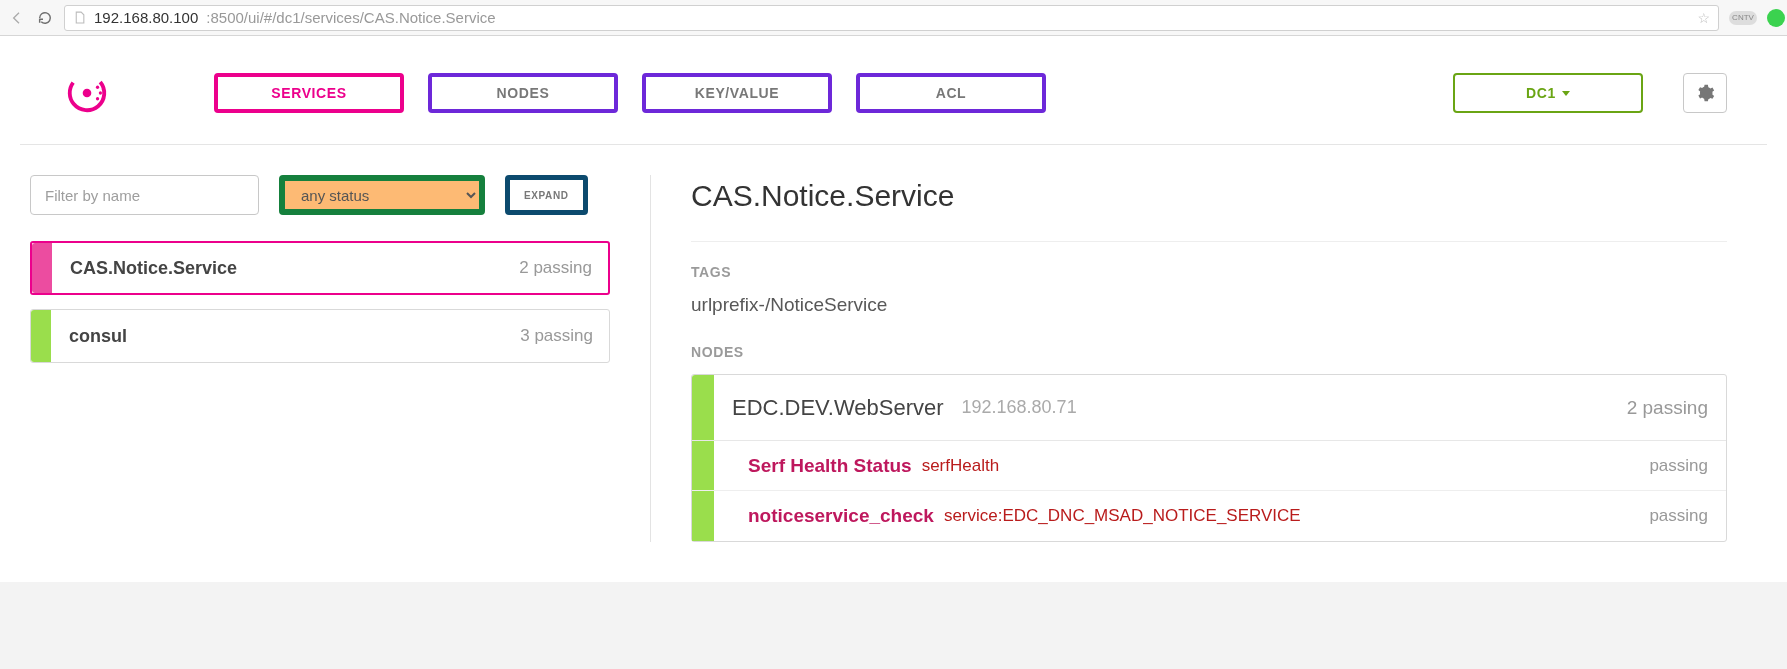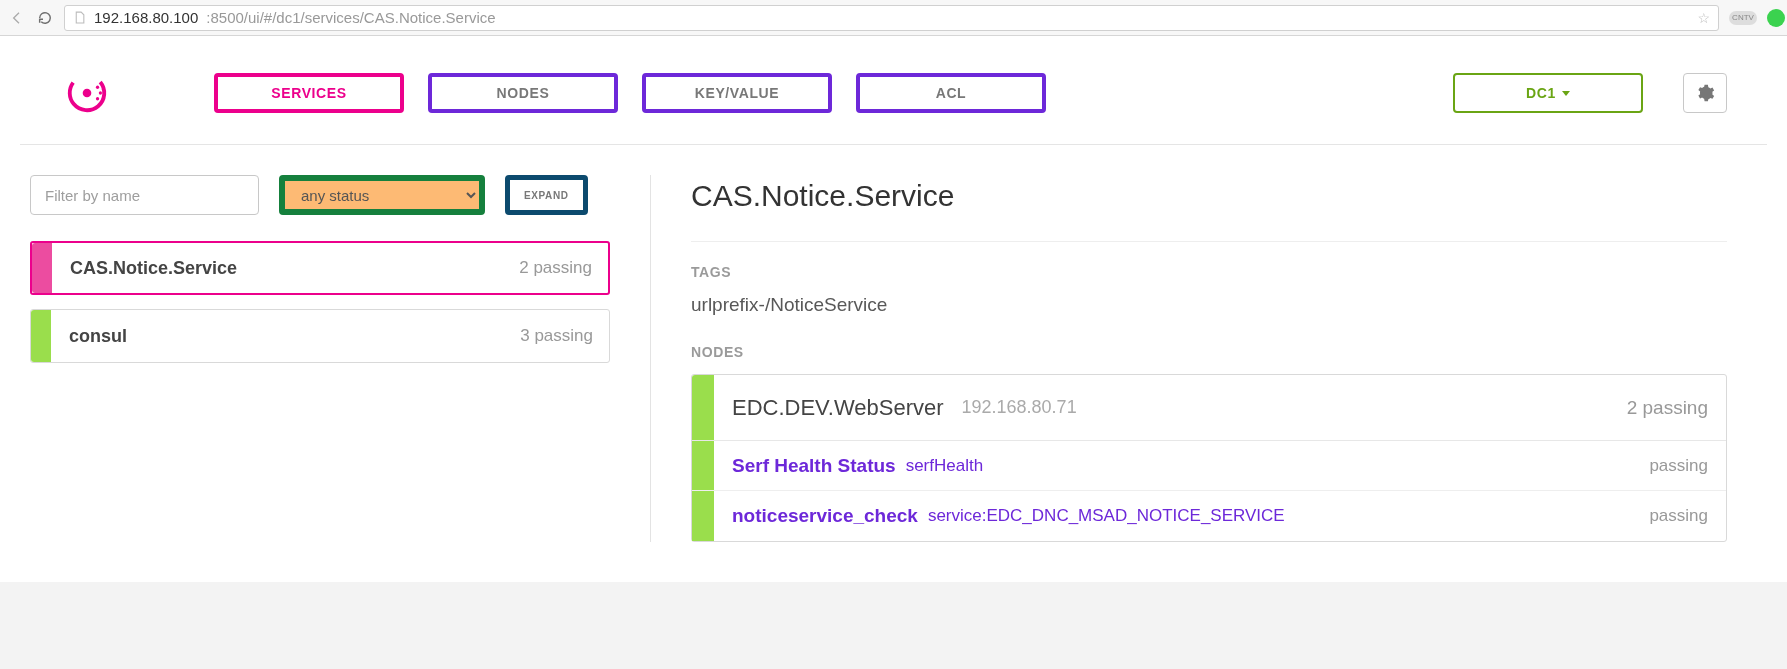--- a/index.html
+++ b/index.html
@@ -127,22 +127,22 @@
   .node-head {
     display:flex; align-items:center; height:66px; border-bottom:1px solid #e7e7e7;
   }
   .node-head .bar { width:22px; height:100%; background:#9ade4c; border-top-left-radius:3px; }
   .node-head .nm { padding-left:18px; font-size:22px; color:#444; }
   .node-head .ip { padding-left:18px; font-size:18px; color:#aaa; }
   .node-head .cnt { margin-left:auto; padding-right:18px; font-size:19px; color:#999; }
   .check-row { display:flex; align-items:center; height:50px; border-bottom:1px solid #eee; }
   .check-row:last-child { border-bottom:none; }
   .check-row .bar { width:22px; height:100%; background:#9ade4c; }
-  .check-row .nm { padding-left:18px; font-size:19px; color:#6d28d9; font-weight:600; }
-  .check-row .sub { padding-left:10px; font-size:17px; color:#6d28d9; font-weight:400; }
+  .check-row .nm { padding-left:18px; font-size:19px; color:#be185d; font-weight:600;margin-left:16px; }
+  .check-row .sub { padding-left:10px; font-size:17px; color:#b91c1c; font-weight:400; }
   .check-row .st { margin-left:auto; padding-right:18px; font-size:17px; color:#999; }
 </style>
 </head>
 <body>
 
 <div class="browser-bar">
   <div class="nav-icon">
     <svg viewBox="0 0 24 24">
         <path d="M15 4l-8 8 8 8" stroke="#ababab" stroke-width="2" fill="none"></path>
       </svg>

